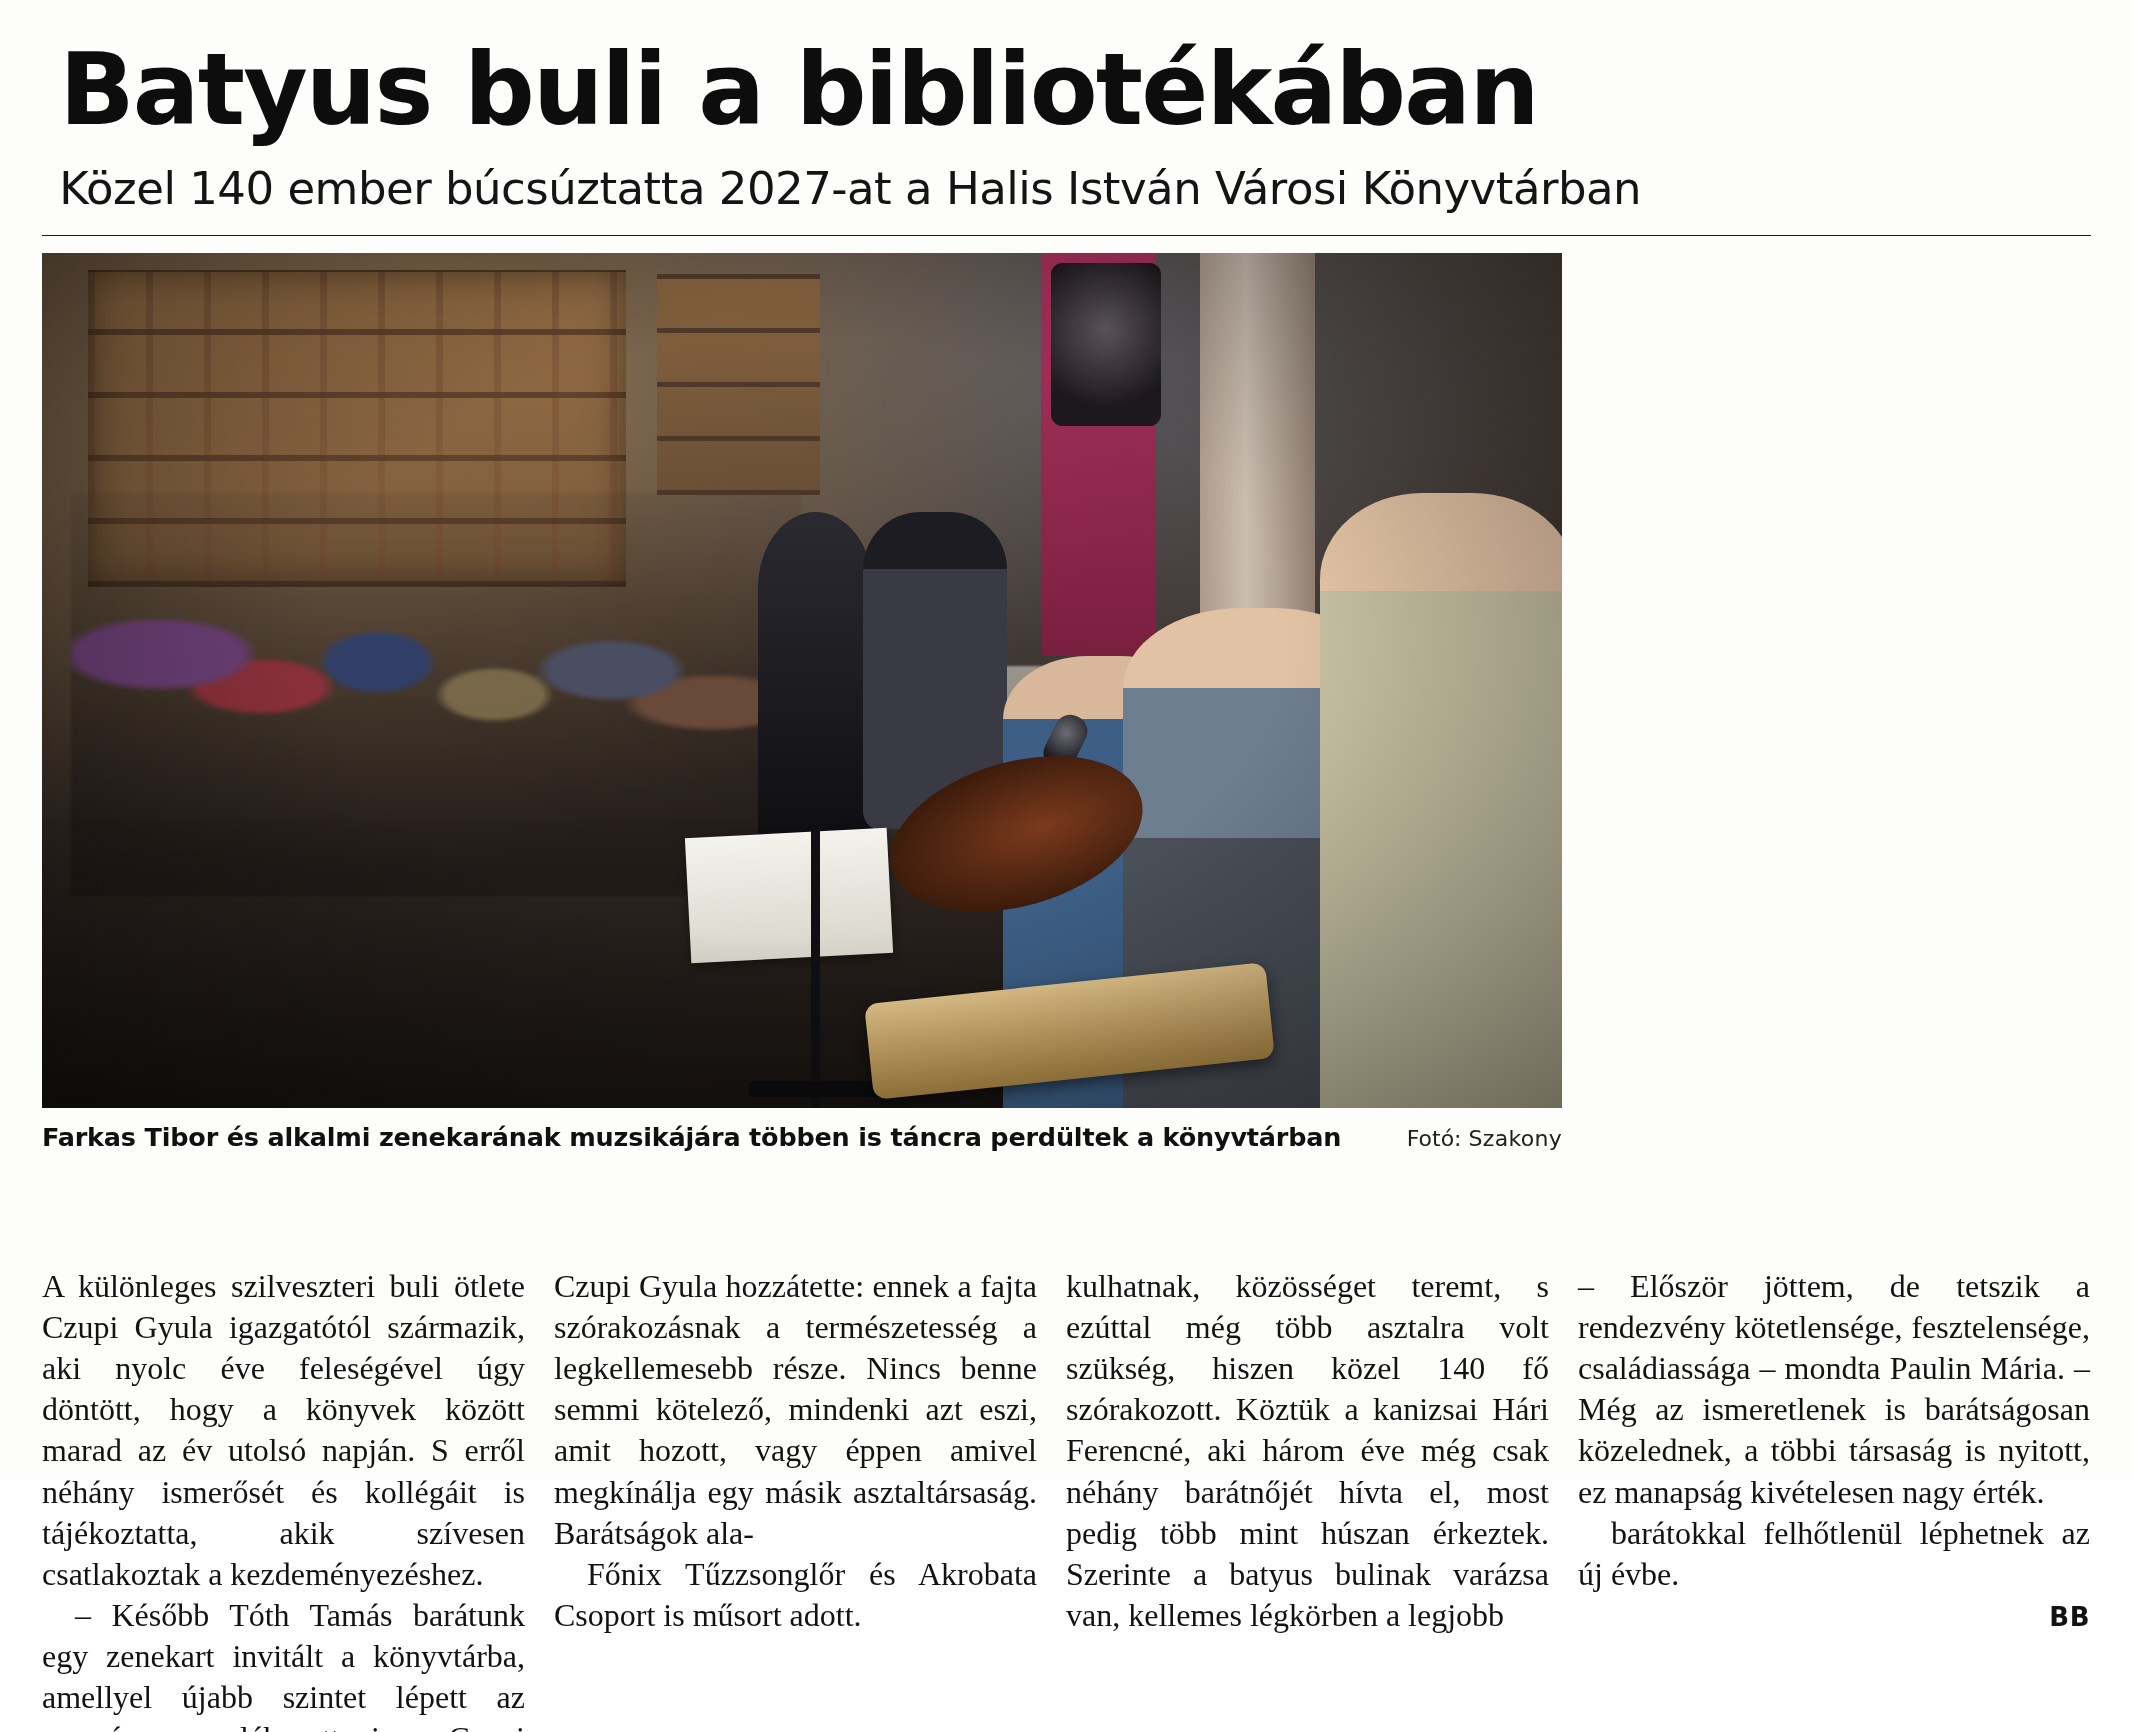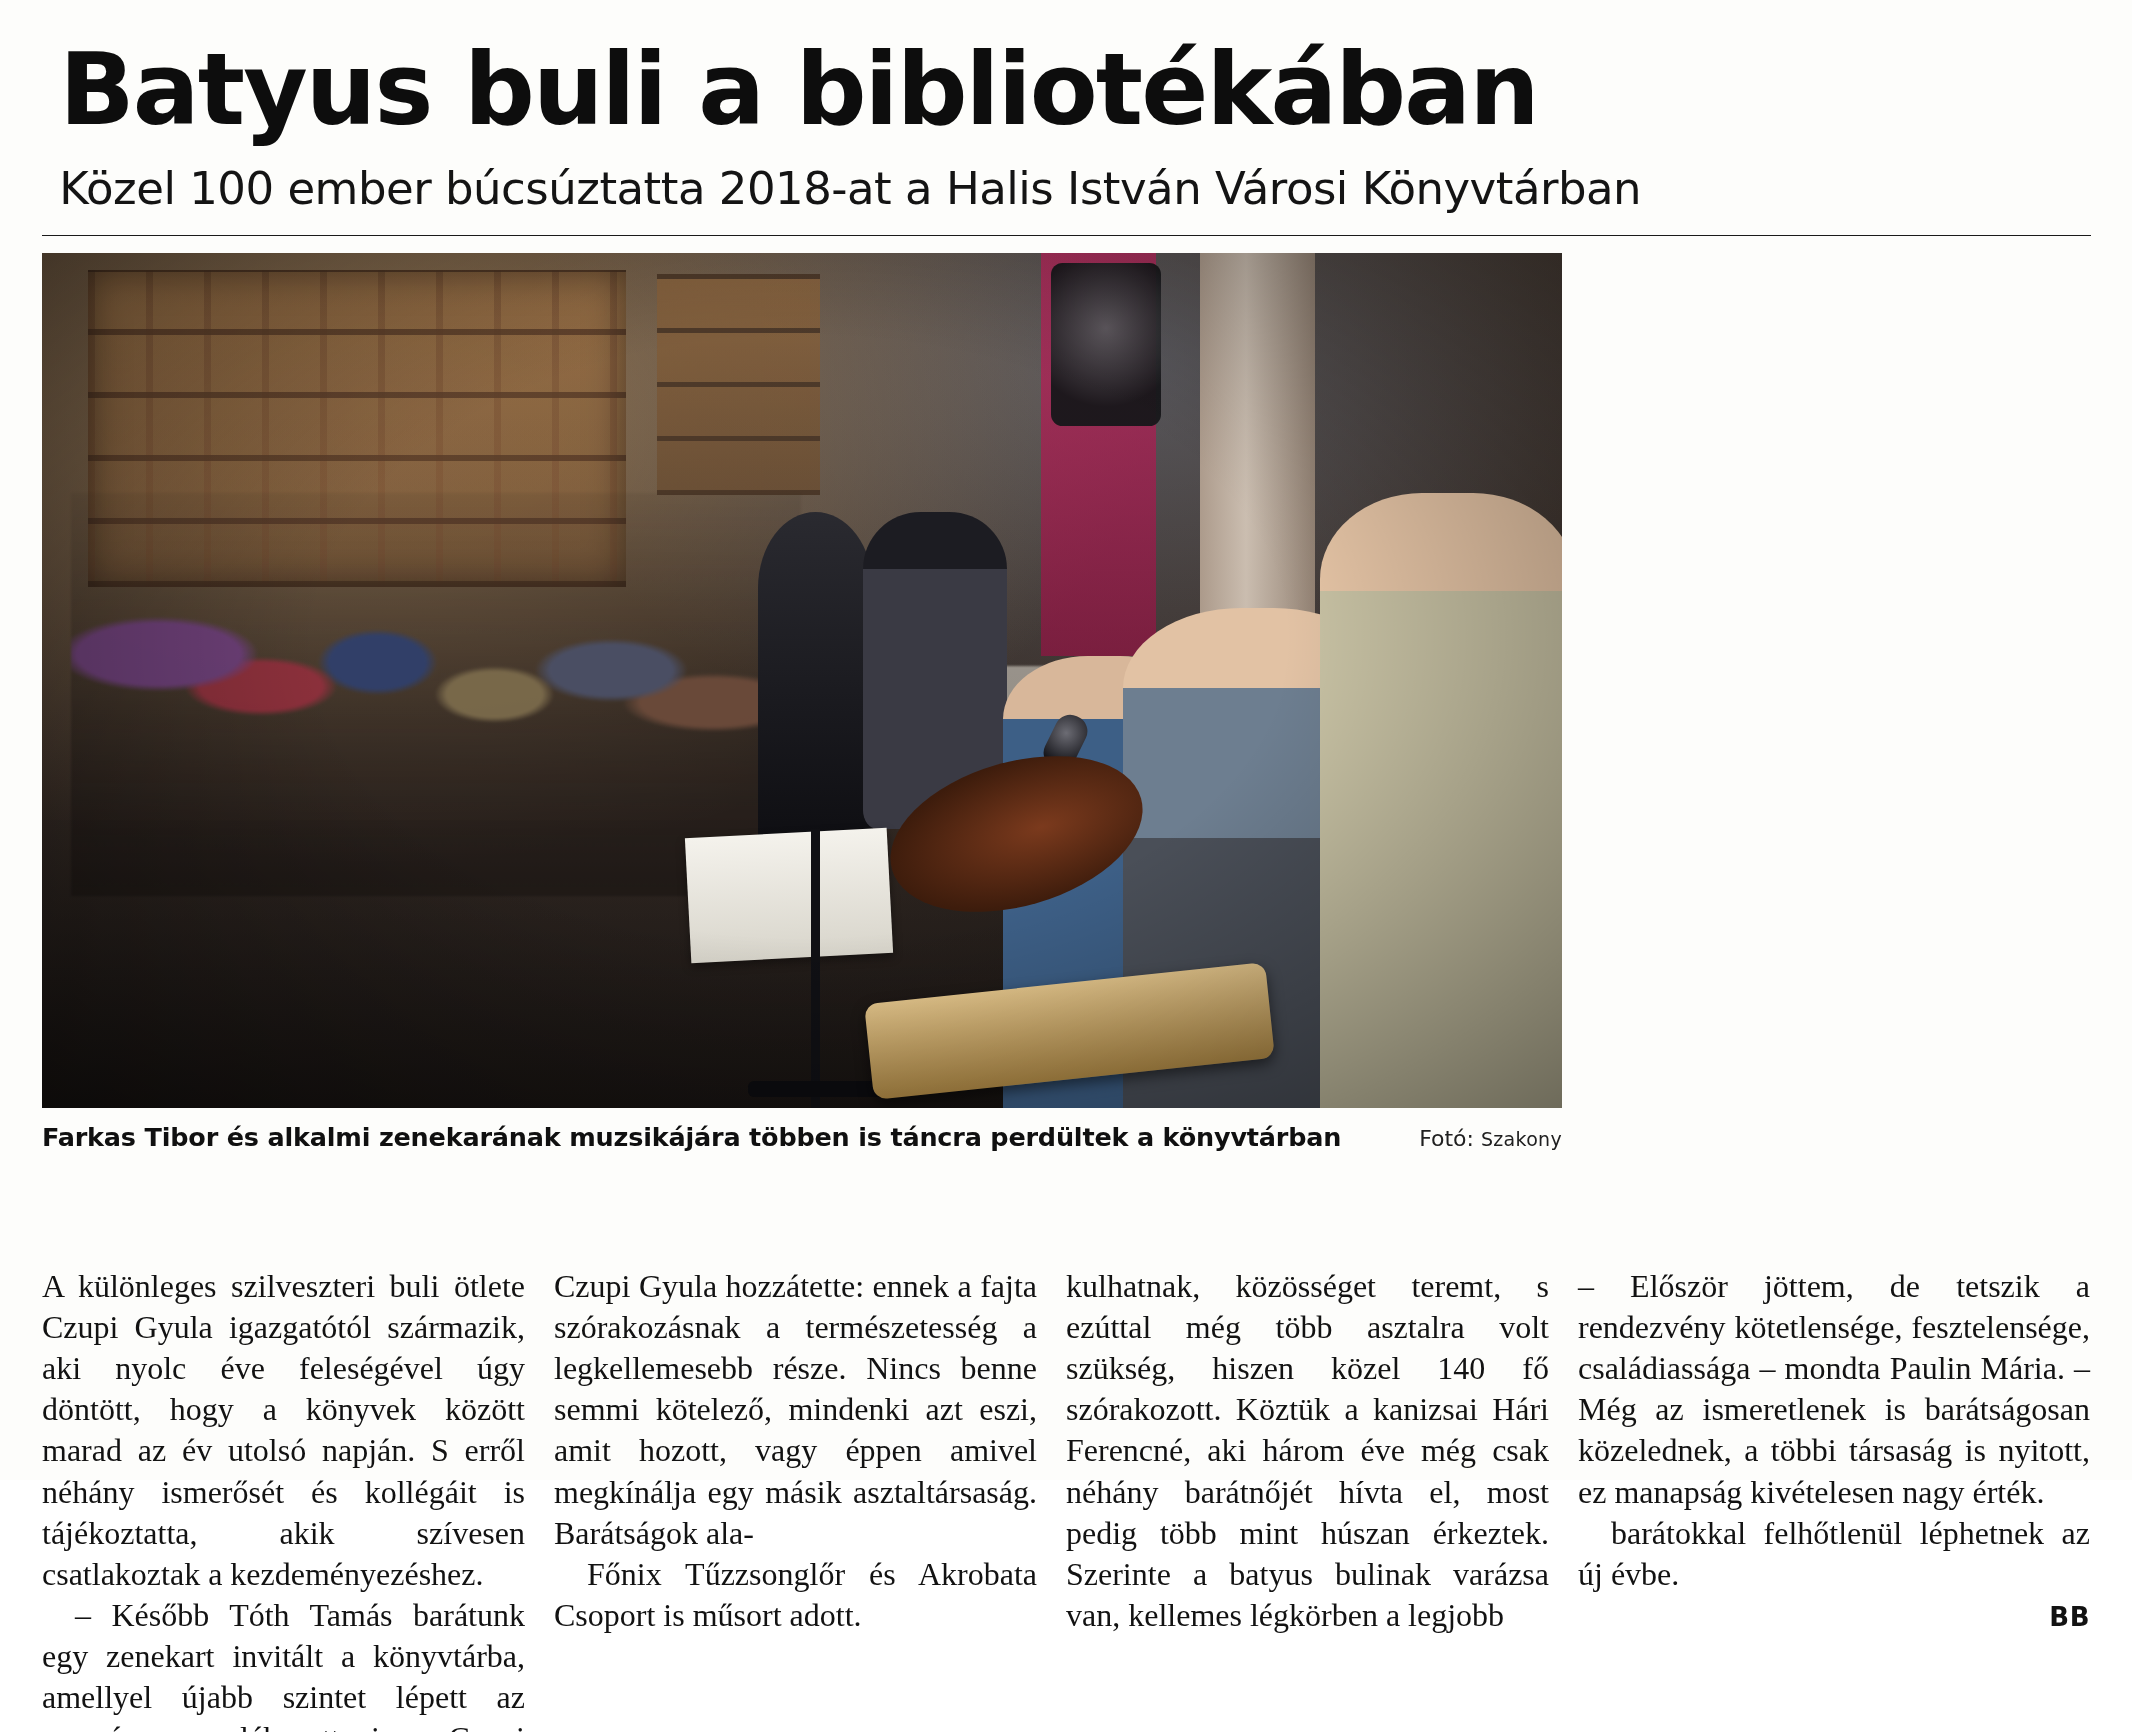--- a/index.html
+++ b/index.html
@@ -240,21 +240,21 @@
     letter-spacing: -0.2px;
     white-space: nowrap;
   }
   .credit {
     font-family: "DejaVu Sans", sans-serif;
     font-size: 22px;
     color: #202020;
     white-space: nowrap;
     margin-left: auto;
   }
-  .credit .sc { font-size: 19px; letter-spacing: 0.3px; }
+  .credit .sc { font-size: 22px; letter-spacing: 0.3px; }
 
   
   .lead-label {
     font-family: "DejaVu Sans", sans-serif;
     font-weight: bold;
     font-size: 30px;
     letter-spacing: 0.4px;
   }
   .lead {
     font-family: "DejaVu Sans", sans-serif;
@@ -297,21 +297,21 @@
     margin-top: 5.8px;
     letter-spacing: 0.5px;
   }
 </style>
 </head>
 <body>
 
 <div class="page">
 
   <h1 class="headline">Batyus buli a bibliotékában</h1>
-  <h2 class="subhead">Közel 100 ember búcsúztatta 2018-at a Halis István Városi Könyvtárban</h2>
+  <h2 class="subhead">Közel 140 ember búcsúztatta 2027-at a Halis István Városi Könyvtárban</h2>
   <div class="rule"></div>
 
   <div class="content">
 
 
     <div class="right-block">
       <div class="photo-wrap">
         <div class="photo">
           <div class="ph-bg"></div>
           <div class="ph-shelf"></div>

